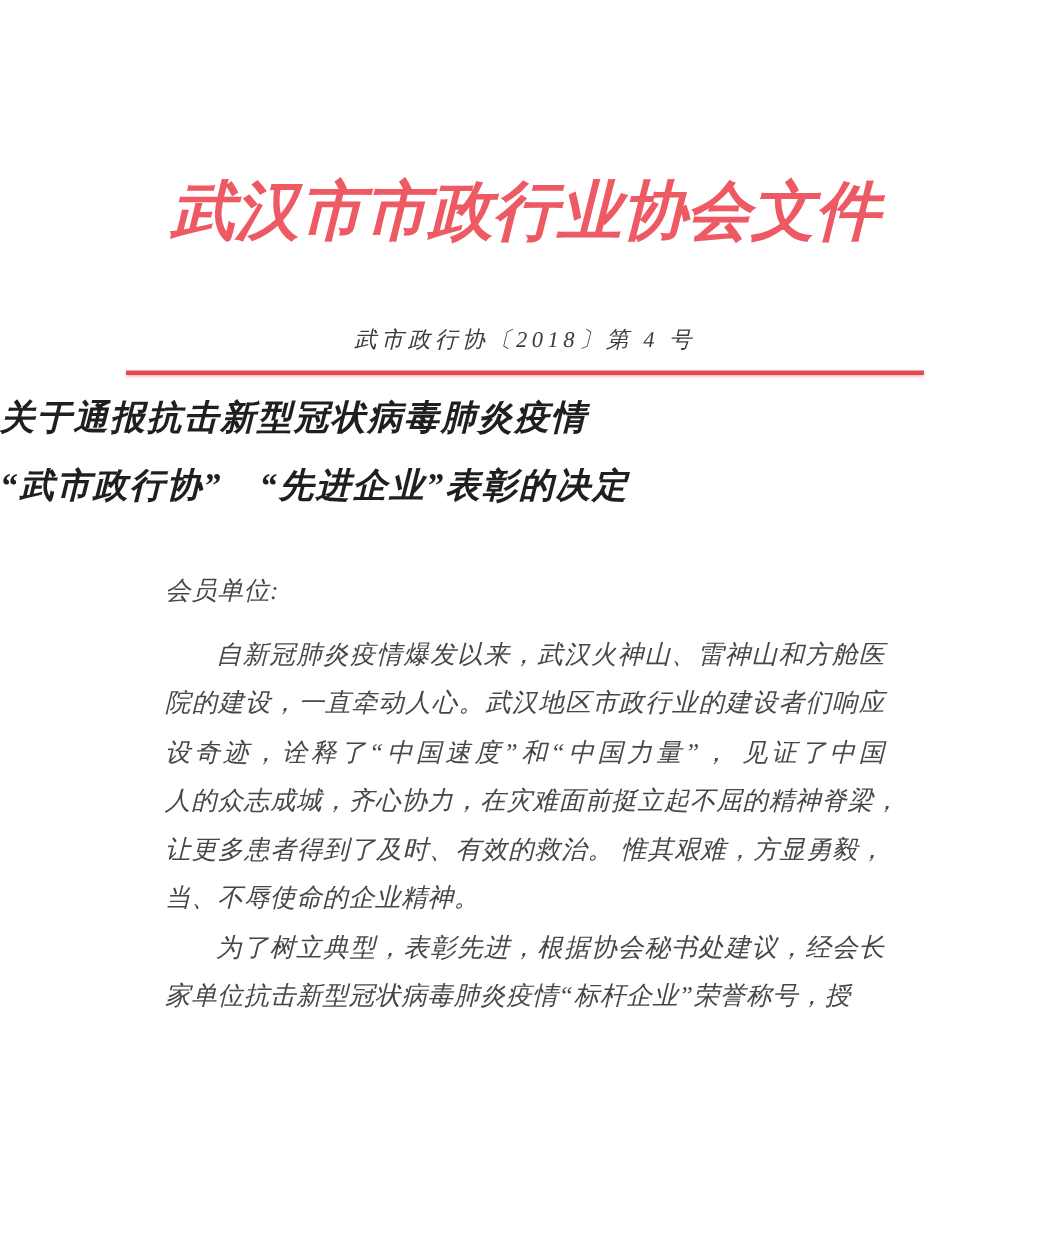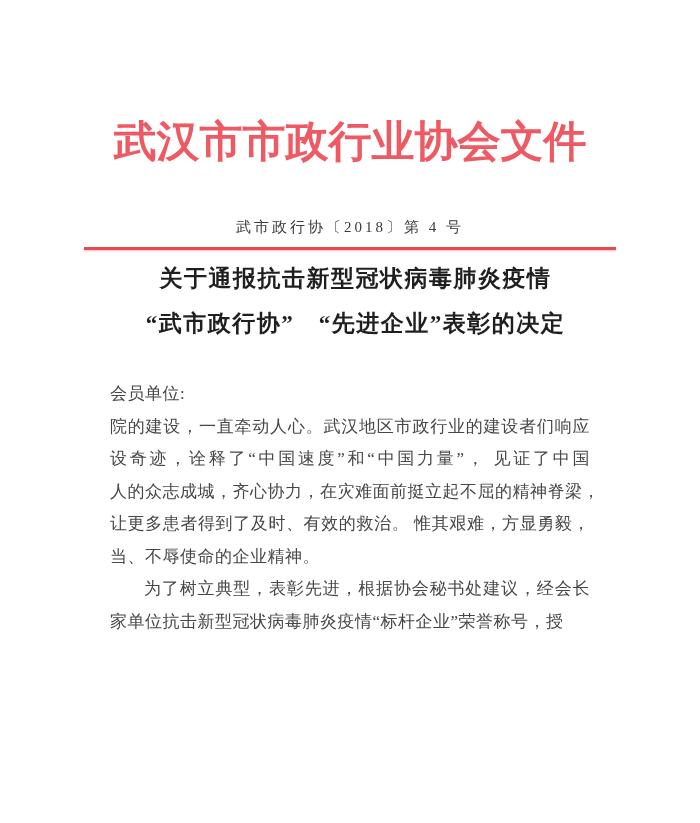--- a/index.html
+++ b/index.html
@@ -15,20 +15,21 @@
     background:var(--page-bg);
     font-family:"Liberation Serif","DejaVu Serif",serif;
     overflow:hidden;
   }
   .page{
     position:relative;
     width:700px;height:823px;
     box-sizing:border-box;
     padding-top:112px;
     background:var(--page-bg);
+    font-style:italic;
   }
   .masthead{
     text-align:center;
     color:var(--masthead-red);
     font-size:43px;
     font-weight:900;
     line-height:60px;
     letter-spacing:0px;
     white-space:nowrap;
   }
@@ -43,37 +44,37 @@
   }
   .divider{
     width:532px;
     height:3px;
     margin:9px auto 0 auto;
     background:var(--divider-red);
     box-shadow:0 1px 2px rgba(231,96,104,0.45);
   }
   .doc-title{
     margin-top:6px;
-    text-align:center;
+    text-align:left;
     color:var(--title-ink);
     font-weight:700;
     font-size:23px;
     line-height:45px;
     letter-spacing:1.5px;
-    padding-left:11px;
   }
   .body-block{
     margin:32px auto 0 110px;
     width:480px;
     color:var(--body-ink);
     font-size:17px;
     line-height:32.5px;
     letter-spacing:0.5px;
   }
   .salutation{
+    margin-bottom:10px;
     text-align:left;
   }
   .body-line{
     text-align:justify;
     text-align-last:justify;
     white-space:nowrap;
   }
   .body-line.para-end{
     text-align-last:left;
   }
@@ -93,20 +94,21 @@
   <div class="divider"></div>
 
   <div class="doc-title">
     <div>关于通报抗击新型冠状病毒肺炎疫情</div>
     <div>“武市政行协”　“先进企业”表彰的决定</div>
   </div>
 
   <div class="body-block">
     <div class="salutation">会员单位:</div>
     <div id="paragraphs">
+        <div class="body-line indent">自新冠肺炎疫情爆发以来，武汉火神山、雷神山和方舱医</div>
         <div class="body-line">院的建设，一直牵动人心。武汉地区市政行业的建设者们响应</div>
         <div class="body-line">设奇迹，诠释了“中国速度”和“中国力量”， 见证了中国</div>
         <div class="body-line">人的众志成城，齐心协力，在灾难面前挺立起不屈的精神脊梁，</div>
         <div class="body-line">让更多患者得到了及时、有效的救治。 惟其艰难，方显勇毅，</div>
         <div class="body-line para-end">当、不辱使命的企业精神。</div>
         <div class="body-line indent">为了树立典型，表彰先进，根据协会秘书处建议，经会长</div>
         <div class="body-line para-end">家单位抗击新型冠状病毒肺炎疫情“标杆企业”荣誉称号，授</div>
       </div>
   </div>
 

